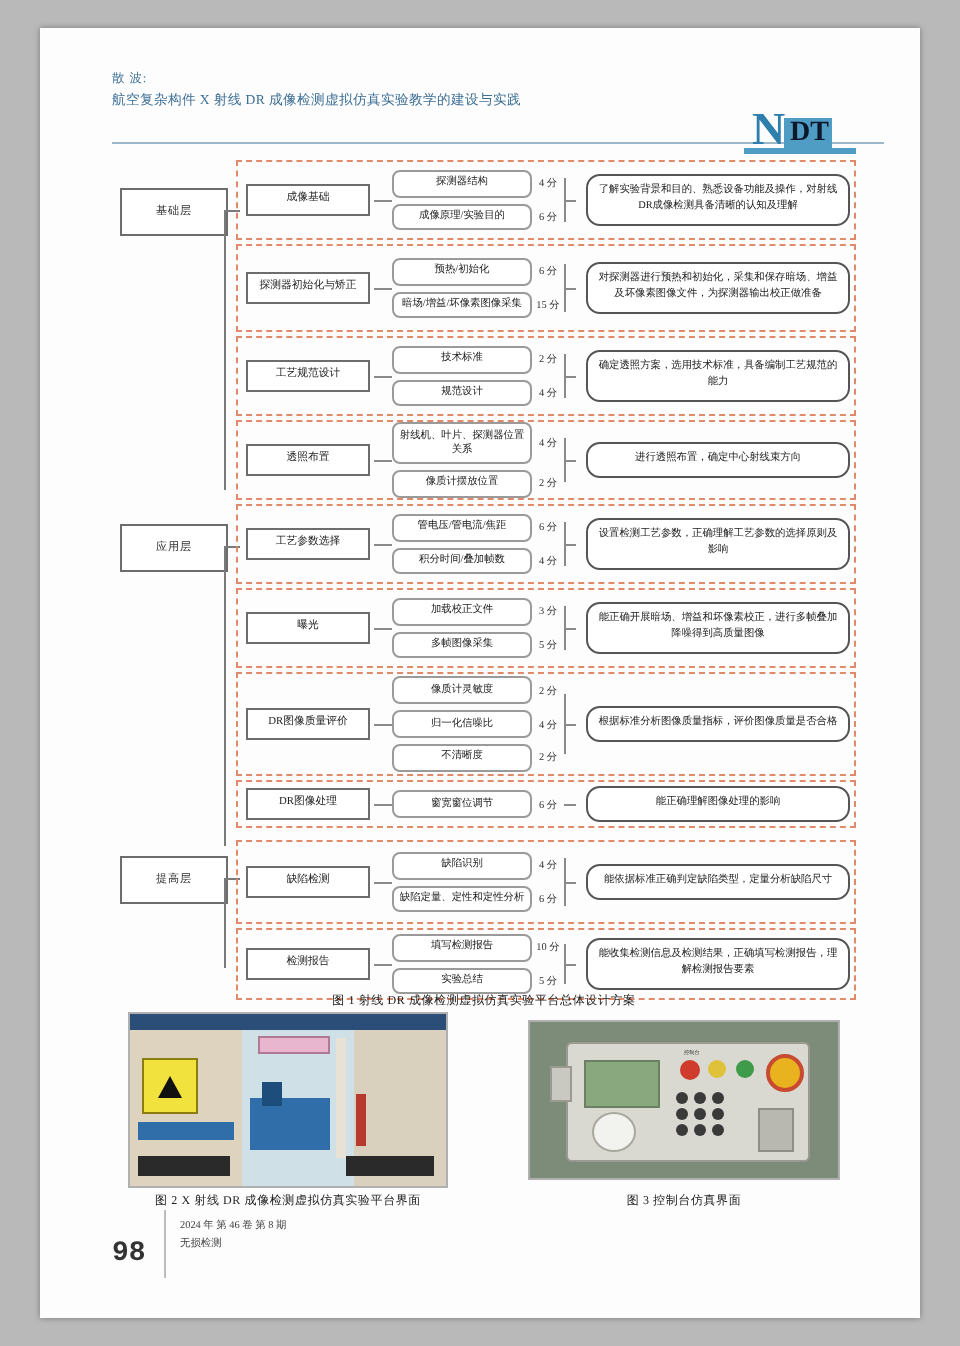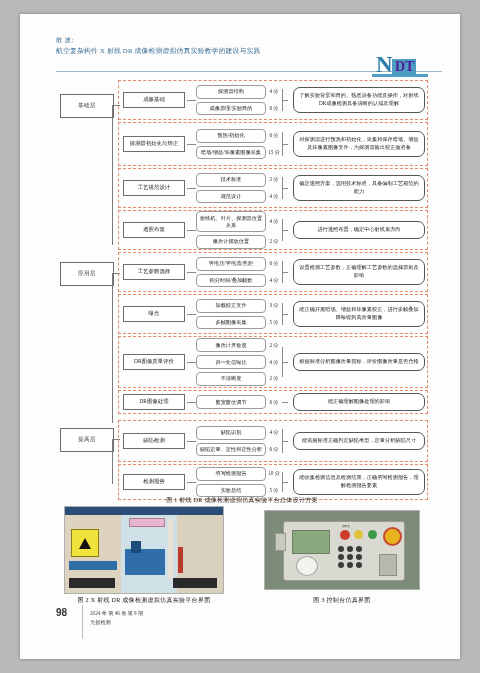--- a/index.html
+++ b/index.html
@@ -19,21 +19,21 @@
   
   .hdr{position:absolute;left:36px;top:22px;right:18px;height:42px;}
   .hdr-txt{color:#3c6f96;line-height:1.45;}
   .hdr-l1{font-size:6.2px;letter-spacing:.5px;}
   .hdr-l2{font-size:6.8px;letter-spacing:.2px;margin-top:1px;}
   .hdr-rule{position:absolute;left:0;right:0;top:35px;border-top:1px solid #9fb8c9;}
   .logo{position:absolute;right:14px;top:18px;width:56px;height:26px;}
   .logo .bar{position:absolute;left:0;bottom:3px;width:56px;height:3px;background:#4f9dc4;}
   .logo .n{position:absolute;left:4px;top:-1px;font-size:23px;font-weight:bold;color:#2f7fae;
            font-family:"Liberation Serif",serif;line-height:23px;}
-  .logo .dt{position:absolute;left:20px;top:5px;font-size:14px;font-weight:bold;color:#4c1d95;
+  .logo .dt{position:absolute;left:20px;top:5px;font-size:14px;font-weight:bold;color:#0f172a;
             background:#4f9dc4;padding:0 2px 0 3px;line-height:15px;letter-spacing:0px;
             font-family:"Liberation Serif",serif;}
 
   
   .diagram{position:absolute;left:36px;top:66px;width:372px;height:412px;}
   .layers{position:absolute;left:0;top:0;width:60px;height:412px;}
   .layer-box{
     position:absolute;left:4px;width:52px;height:22px;
     border:1px solid #6d6d6d;background:#fff;
     display:flex;align-items:center;justify-content:center;
@@ -119,22 +119,22 @@
   .p2-r3{position:absolute;left:84px;top:8px;width:9px;height:9px;border-radius:50%;background:#3f9b4a;}
   .p2-est{position:absolute;left:99px;top:5px;width:15px;height:15px;border-radius:50%;background:#e8b31f;border:2px solid #c84a30;}
   .p2-lbl{position:absolute;left:58px;top:2px;font-size:2.6px;color:#333;}
   .p2-side{position:absolute;left:10px;top:22px;width:9px;height:16px;background:#c9c9c2;border:1px solid #9a9a92;}
   .p2-grill{position:absolute;left:95px;top:32px;width:16px;height:20px;background:#b8b8b0;border:1px solid #8e8e86;}
 
   .pcap{position:absolute;text-align:center;font-size:6px;color:#222;letter-spacing:.3px;}
 
   
   .footer{position:absolute;left:36px;bottom:22px;width:380px;height:30px;}
-  .pg{position:absolute;left:0;top:0;font-size:10px;font-weight:bold;color:#333;
-      font-family:Liberation Sans, sans-serif;}
+  .pg{position:absolute;left:0;top:12px;font-size:14px;font-weight:bold;color:#333;
+      font-family:Liberation Mono, monospace;}
   .fsep{position:absolute;left:26px;top:-2px;width:1px;height:34px;background:#bdbdbd;}
   .fmeta{position:absolute;left:34px;top:2px;font-size:5.2px;color:#444;line-height:1.7;}
 </style>
 </head>
 <body>
 
 <div class="page">
 
   <div class="hdr">
     <div class="hdr-txt">

